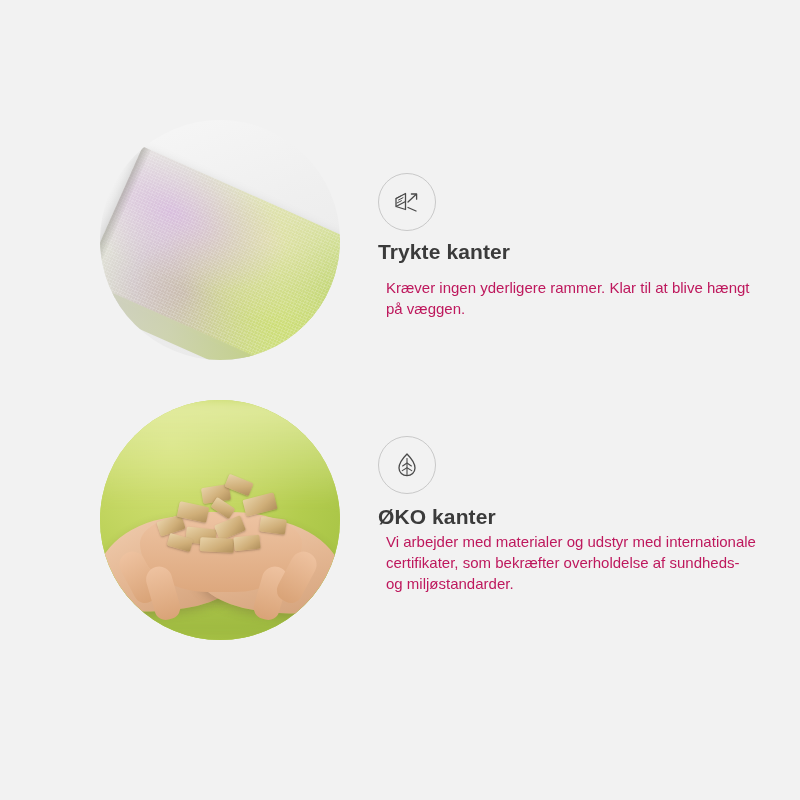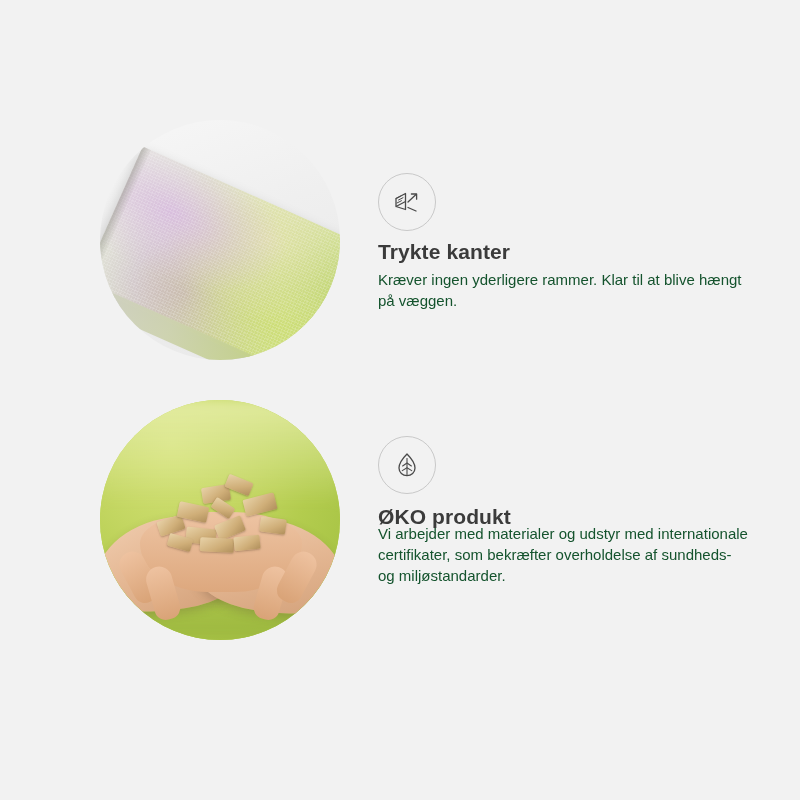--- a/index.html
+++ b/index.html
@@ -185,24 +185,24 @@
 
   .feature-title {
     margin: 0;
     font-size: 21px;
     font-weight: bold;
     color: #3b3b3b;
     letter-spacing: 0.1px;
   }
 
   .feature-desc {
-    margin: 0;
+    margin: 8px;
     font-size: 15px;
     line-height: 21px;
-    color: #14532d;
+    color: #be185d;
     width: 372px;
   }
 
   .f1-icon { position: absolute; left: 0; top: 53px; }
   .f1-title { position: absolute; left: 0; top: 120px; }
   .f1-desc  { position: absolute; left: 0; top: 149px; }
 
   .f2-icon { position: absolute; left: 0; top: 36px; }
   .f2-title { position: absolute; left: 0; top: 105px; }
   .f2-desc  { position: absolute; left: 0; top: 123px; }
@@ -280,19 +280,19 @@
     <div class="content">
 
       <div class="feature-icon f2-icon">
         <svg width="30" height="30" viewBox="0 0 30 30" fill="none">
           <path d="M15 4 C 9 10, 7 14.5, 7 18 C 7 22.4, 10.6 25.6, 15 25.6 C 19.4 25.6, 23 22.4, 23 18 C 23 14.5, 21 10, 15 4 Z" stroke="#4a4a4a" stroke-width="1.3" fill="none" stroke-linejoin="round"></path>
           <path d="M15 8.5 L15 25" stroke="#4a4a4a" stroke-width="1.1" stroke-linecap="round"></path>
           <path d="M15 13 L10.6 16 M15 13 L19.4 16 M15 17.8 L10.3 20.6 M15 17.8 L19.7 20.6" stroke="#4a4a4a" stroke-width="1.1" stroke-linecap="round"></path>
         </svg>
       </div>
 
-      <h2 class="feature-title f2-title">ØKO produkt</h2>
+      <h2 class="feature-title f2-title">ØKO kanter</h2>
 
       <p class="feature-desc f2-desc">Vi arbejder med materialer og udstyr med internationale certifikater, som bekræfter overholdelse af sundheds- og miljøstandarder.</p>
     </div>
   </div>
 
 </div>
 
 </body></html>

